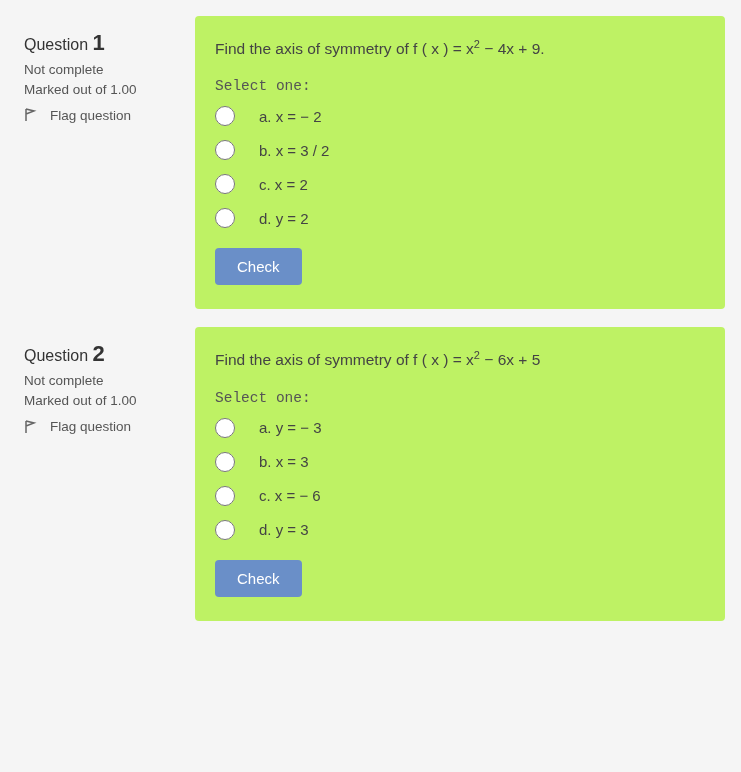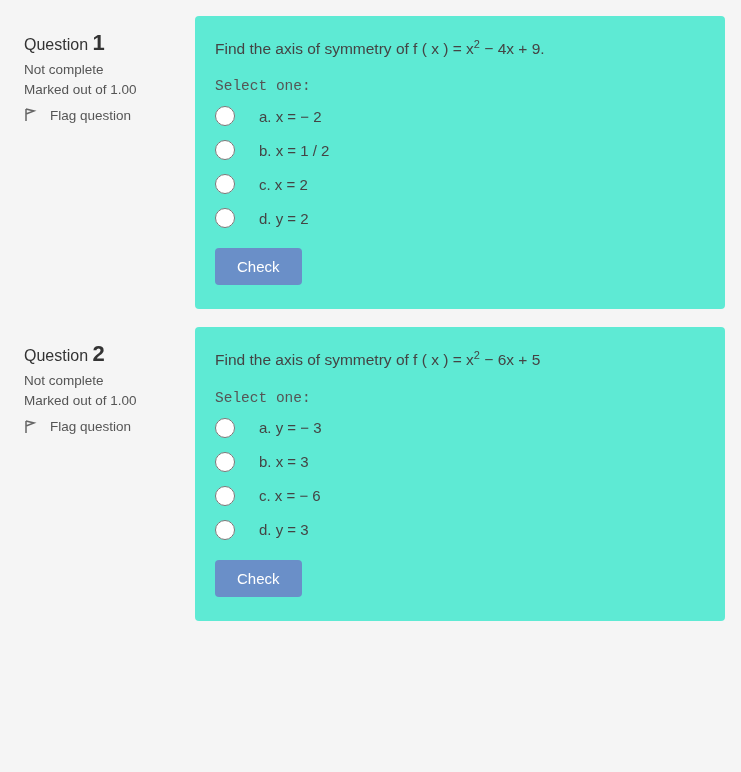--- a/index.html
+++ b/index.html
@@ -51,21 +51,21 @@
     .sidebar .flag-question {
       display: flex;
       align-items: center;
       gap: 12px;
       color: #555;
       font-size: 13.5px;
       cursor: pointer;
     }
     .main-panel {
       flex: 1;
-      background: #5eead4;
+      background: #bef264;
       border-radius: 4px;
       padding: 20px 28px 24px 20px;
       margin-right: 16px;
     }
     .question-text {
       font-size: 15.5px;
       color: #444;
       margin-bottom: 18px;
       line-height: 1.5;
     }
@@ -127,21 +127,21 @@
           <span>Flag question</span>
         </div>
       </div>
       <div class="main-panel"><div class="question-text">Find the axis of symmetry of f ( x ) = x<sup>2</sup> − 4x + 9.</div><div class="select-one-label">Select one:</div><ul class="options-list">
           <li>
             <input type="radio" id="q1a" name="q1" value="a" style="">
             <label for="q1a">a.  x = − 2</label>
           </li>
           <li>
             <input type="radio" id="q1b" name="q1" value="b" style="">
-            <label for="q1b">b.  x = 1 / 2</label>
+            <label for="q1b">b.  x = 3 / 2</label>
           </li>
           <li>
             <input type="radio" id="q1c" name="q1" value="c" style="">
             <label for="q1c">c.  x = 2</label>
           </li>
           <li>
             <input type="radio" id="q1d" name="q1" value="d" style="">
             <label for="q1d">d.  y = 2</label>
           </li>
         </ul><button class="check-btn">Check</button></div>

